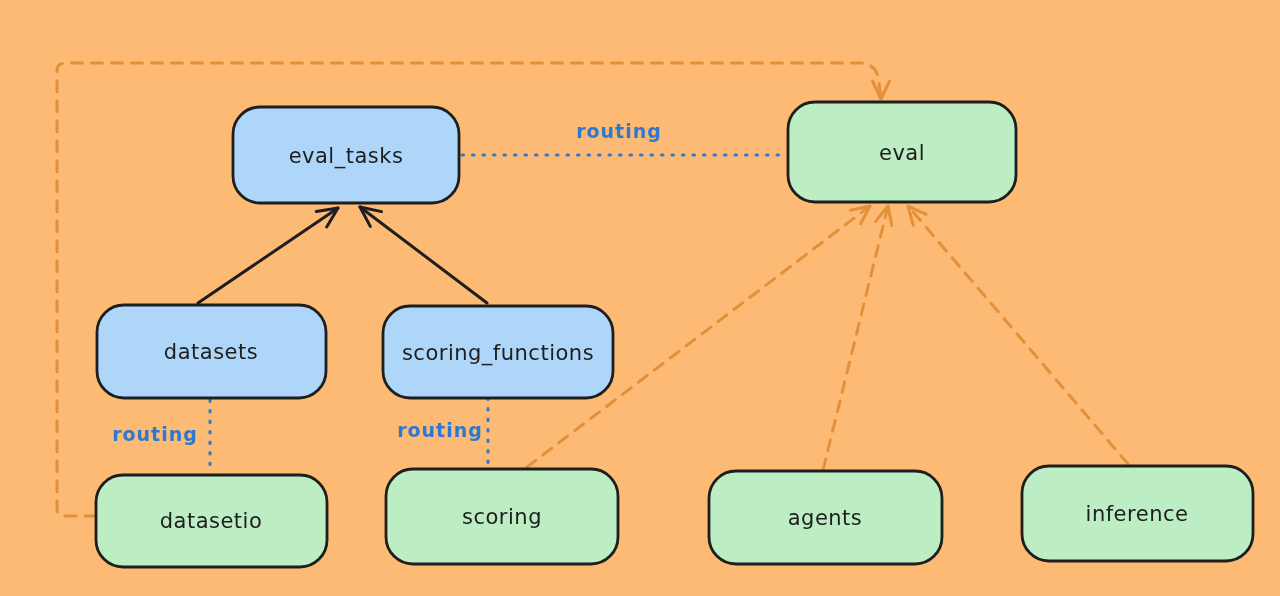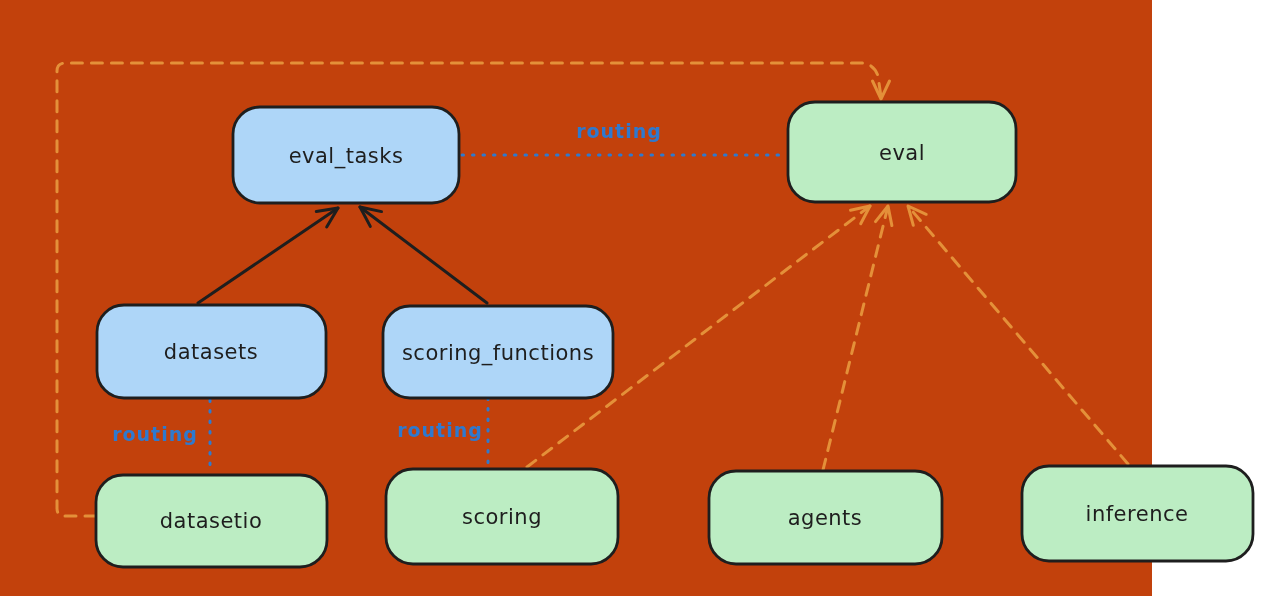--- a/index.html
+++ b/index.html
@@ -6,23 +6,23 @@
     margin: 0;
     padding: 0;
     background: #ffffff;
     width: 1280px;
     height: 596px;
     overflow: hidden;
     font-family: "DejaVu Sans", sans-serif;
   }
   .canvas-wrap {
     position: relative;
-    width: 1152px;
+    width: 1280px;
     height: 596px;
-    background: #c2410c;
+    background: #fdba74;
   }
   svg { display: block; }
   .node-rect {
     stroke: #1e1e1e;
     stroke-width: 2.8;
   }
   .fill-blue  { fill: #aed6f8; }
   .fill-green { fill: #bcedc3; }
   .node-label {
     fill: #1e1e1e;

